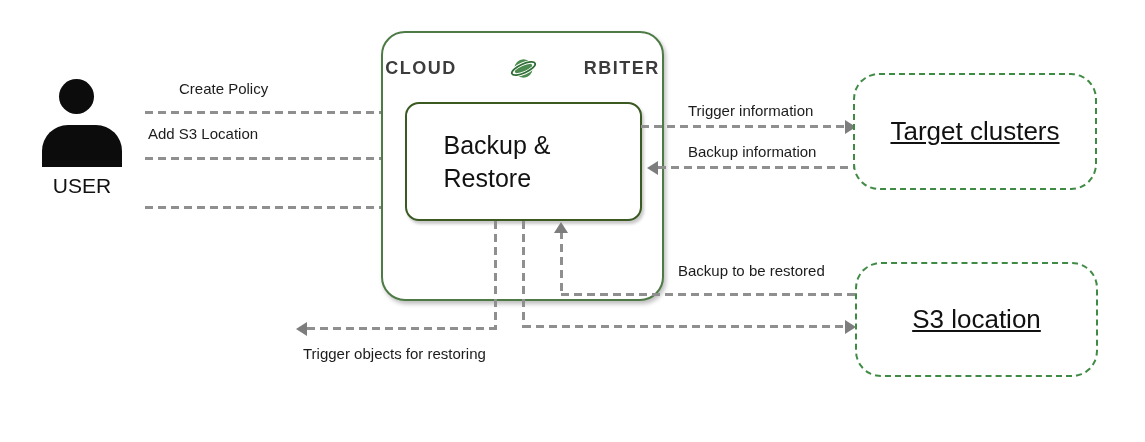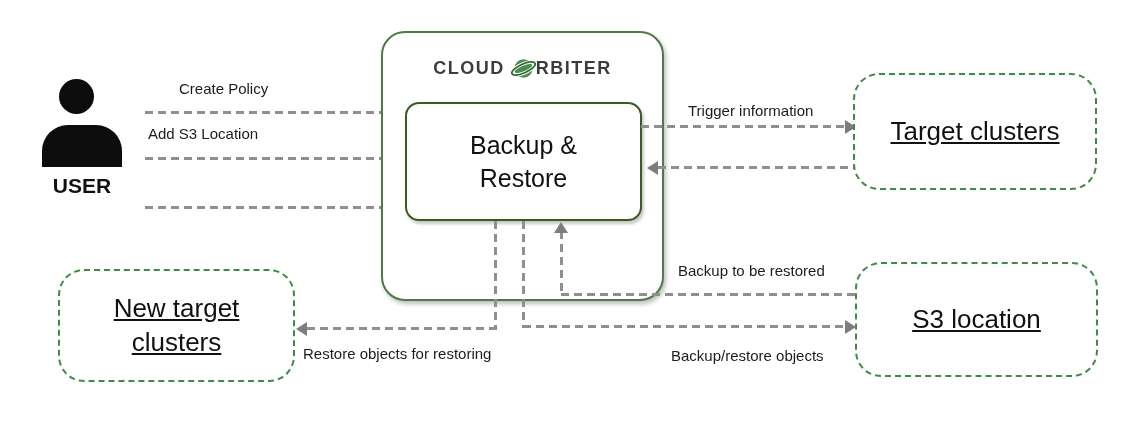--- a/index.html
+++ b/index.html
@@ -15,47 +15,47 @@
     box-shadow:2px 3px 4px rgba(110,110,110,.45);
   }
   .outer-box{left:381px;top:31px;width:283px;height:270px;border-radius:24px;}
   .inner-box{
     left:405px;top:102px;width:237px;height:119px;border-radius:14px;
     border-color:#3a5a21;border-width:2.5px;
     display:flex;align-items:center;justify-content:center;
     box-shadow:2px 3px 3px rgba(120,120,120,.4);
   }
   .inner-box .module-label{
-    width:160px;text-align:center;font-size:25px;line-height:1.3;color:#111;
+    width:160px;text-align:left;font-size:25px;line-height:1.3;color:#111;
   }
   .dashed-box{
     position:absolute;background:#ffffff;border:2px dashed #3f8b46;border-radius:26px;
     display:flex;align-items:center;justify-content:center;
     font-size:26px;color:#111;text-align:center;text-decoration:underline;
   }
   .tc-box{left:853px;top:73px;width:244px;height:117px;}
   .s3-box{left:855px;top:262px;width:243px;height:115px;}
   .ntc-box{left:58px;top:269px;width:237px;height:113px;}
   .ntc-box .node-label{width:175px;line-height:1.3;}
 
   
   .logo{
     position:absolute;left:381px;top:53px;width:283px;height:30px;
-    display:flex;align-items:center;justify-content:center;
+    display:flex;align-items:center;justify-content:center;gap:48px;
   }
   .logo-text{
     font-size:18px;font-weight:bold;letter-spacing:1.5px;color:#3c3c3c;
   }
   .logo-planet{margin:0 0 0 5px;display:block;}
   .logo .suffix{margin-left:-1px;}
 
   
   .user-head{position:absolute;left:59px;top:79px;width:35px;height:35px;border-radius:50%;background:#0c0c0c;}
   .user-torso{position:absolute;left:42px;top:125px;width:80px;height:42px;border-radius:26px 26px 0 0;background:#0c0c0c;}
-  .user-label{position:absolute;left:38px;top:174px;width:88px;text-align:center;font-size:21px;font-weight:bold;color:#111;}
+  .user-label{position:absolute;left:38px;top:174px;width:88px;text-align:center;font-size:21px;font-weight:normal;color:#111;}
 
   
   .hline{
     position:absolute;height:3px;
     background:repeating-linear-gradient(90deg,#8f8f8f 0 8px,transparent 8px 13px);
   }
   .vline{
     position:absolute;width:3px;
     background:repeating-linear-gradient(180deg,#8f8f8f 0 8px,transparent 8px 13px);
   }
@@ -101,43 +101,40 @@
   </div>
 
   <div class="solid-box inner-box">
     <div class="module-label">Backup &amp; Restore</div>
   </div>
 
   <div class="flow-label" style="left:688px;top:102px;">Trigger information</div>
   <div class="hline" style="left:641px;top:125px;width:204px;"></div>
   <div class="arr arr-r" style="left:845px;top:120px;"></div>
 
+  <div class="flow-label" style="left:688px;top:143px;">Backup information</div>
   <div class="hline" style="left:658px;top:166px;width:197px;"></div>
   <div class="arr arr-l" style="left:647px;top:161px;"></div>
 
   <div class="dashed-box tc-box">
     <div class="node-label">Target clusters</div>
   </div>
 
   <div class="dashed-box s3-box">
     <div class="node-label">S3 location</div>
   </div>
 
-  <div class="dashed-box ntc-box">
-    <div class="node-label">New target clusters</div>
-  </div>
 
   <div class="flow-label" style="left:678px;top:262px;text-align:right;">Backup to be restored</div>
   <div class="hline" style="left:561px;top:293px;width:294px;"></div>
   <div class="vline" style="left:560px;top:231px;height:65px;"></div>
   <div class="arr arr-u" style="left:554px;top:222px;"></div>
 
-  <div class="flow-label" style="left:671px;top:347px;">Backup/restore objects</div>
   <div class="vline" style="left:522px;top:221px;height:107px;"></div>
   <div class="hline" style="left:523px;top:325px;width:322px;"></div>
   <div class="arr arr-r" style="left:845px;top:320px;"></div>
 
-  <div class="flow-label" style="left:303px;top:345px;">Restore objects for restoring</div>
+  <div class="flow-label" style="left:303px;top:345px;">Trigger objects for restoring</div>
   <div class="vline" style="left:494px;top:221px;height:109px;"></div>
   <div class="hline" style="left:307px;top:327px;width:190px;"></div>
   <div class="arr arr-l" style="left:296px;top:322px;"></div>
 
 </div>
 
 </body></html>

